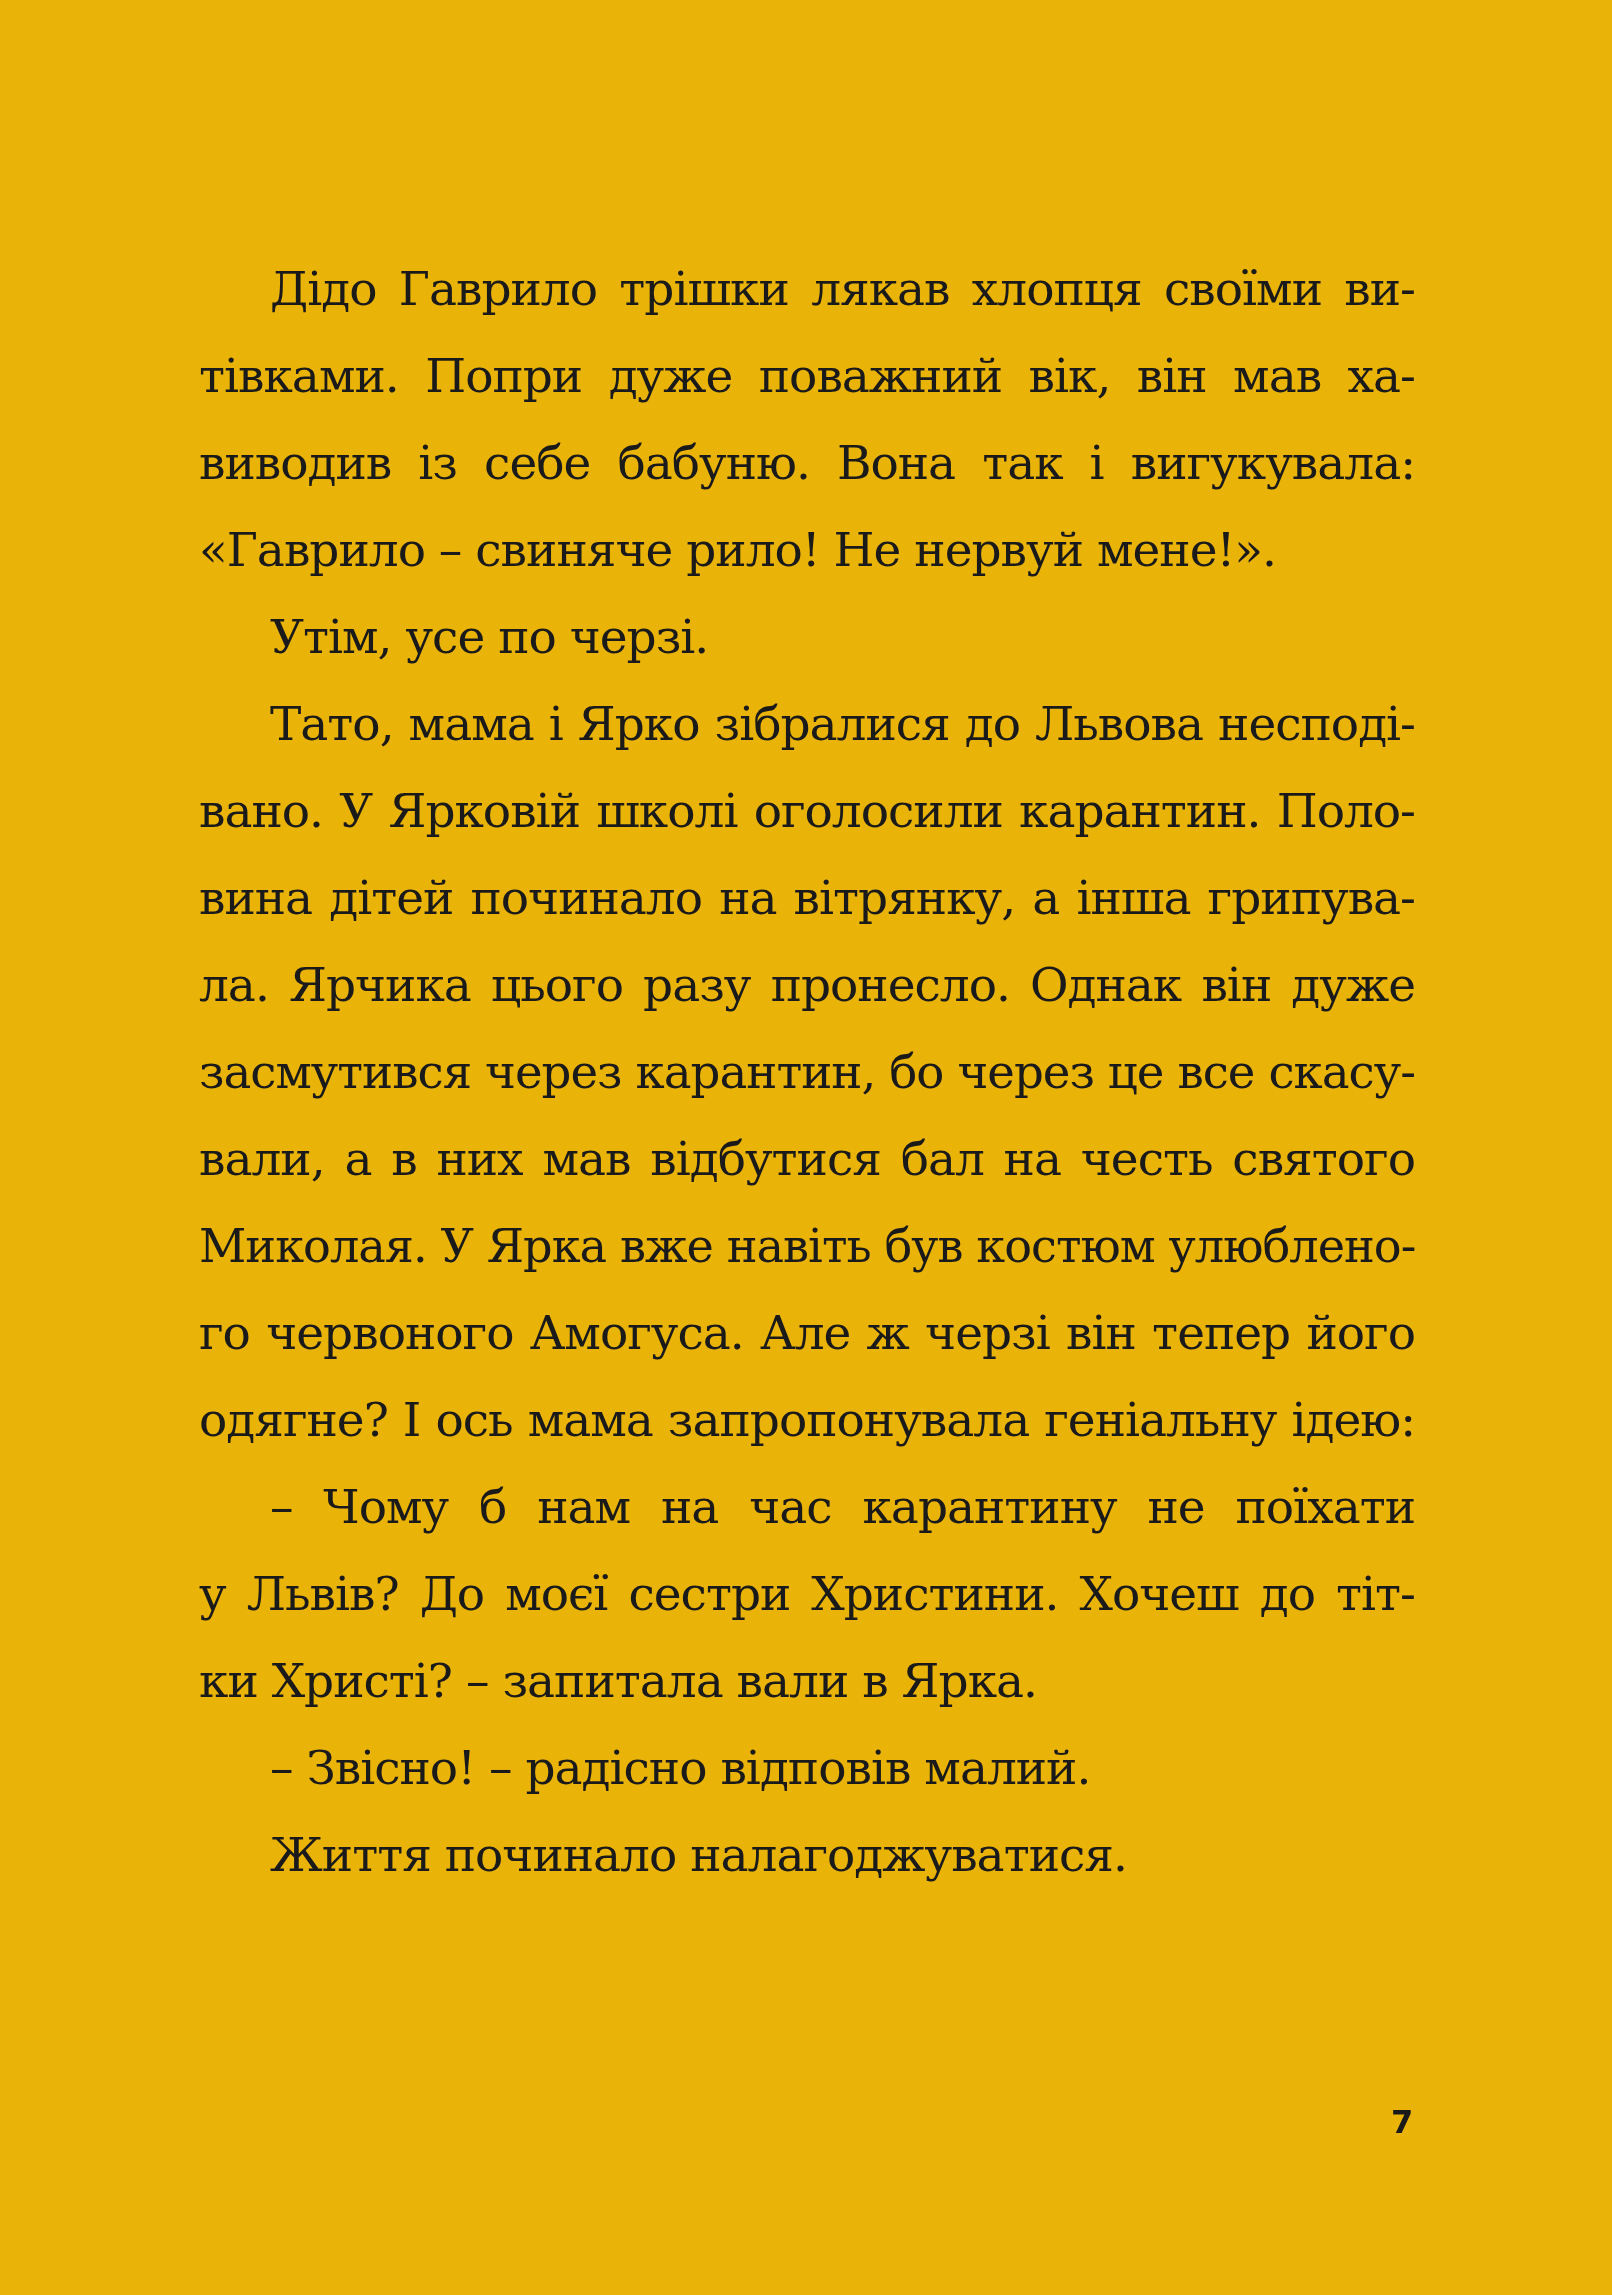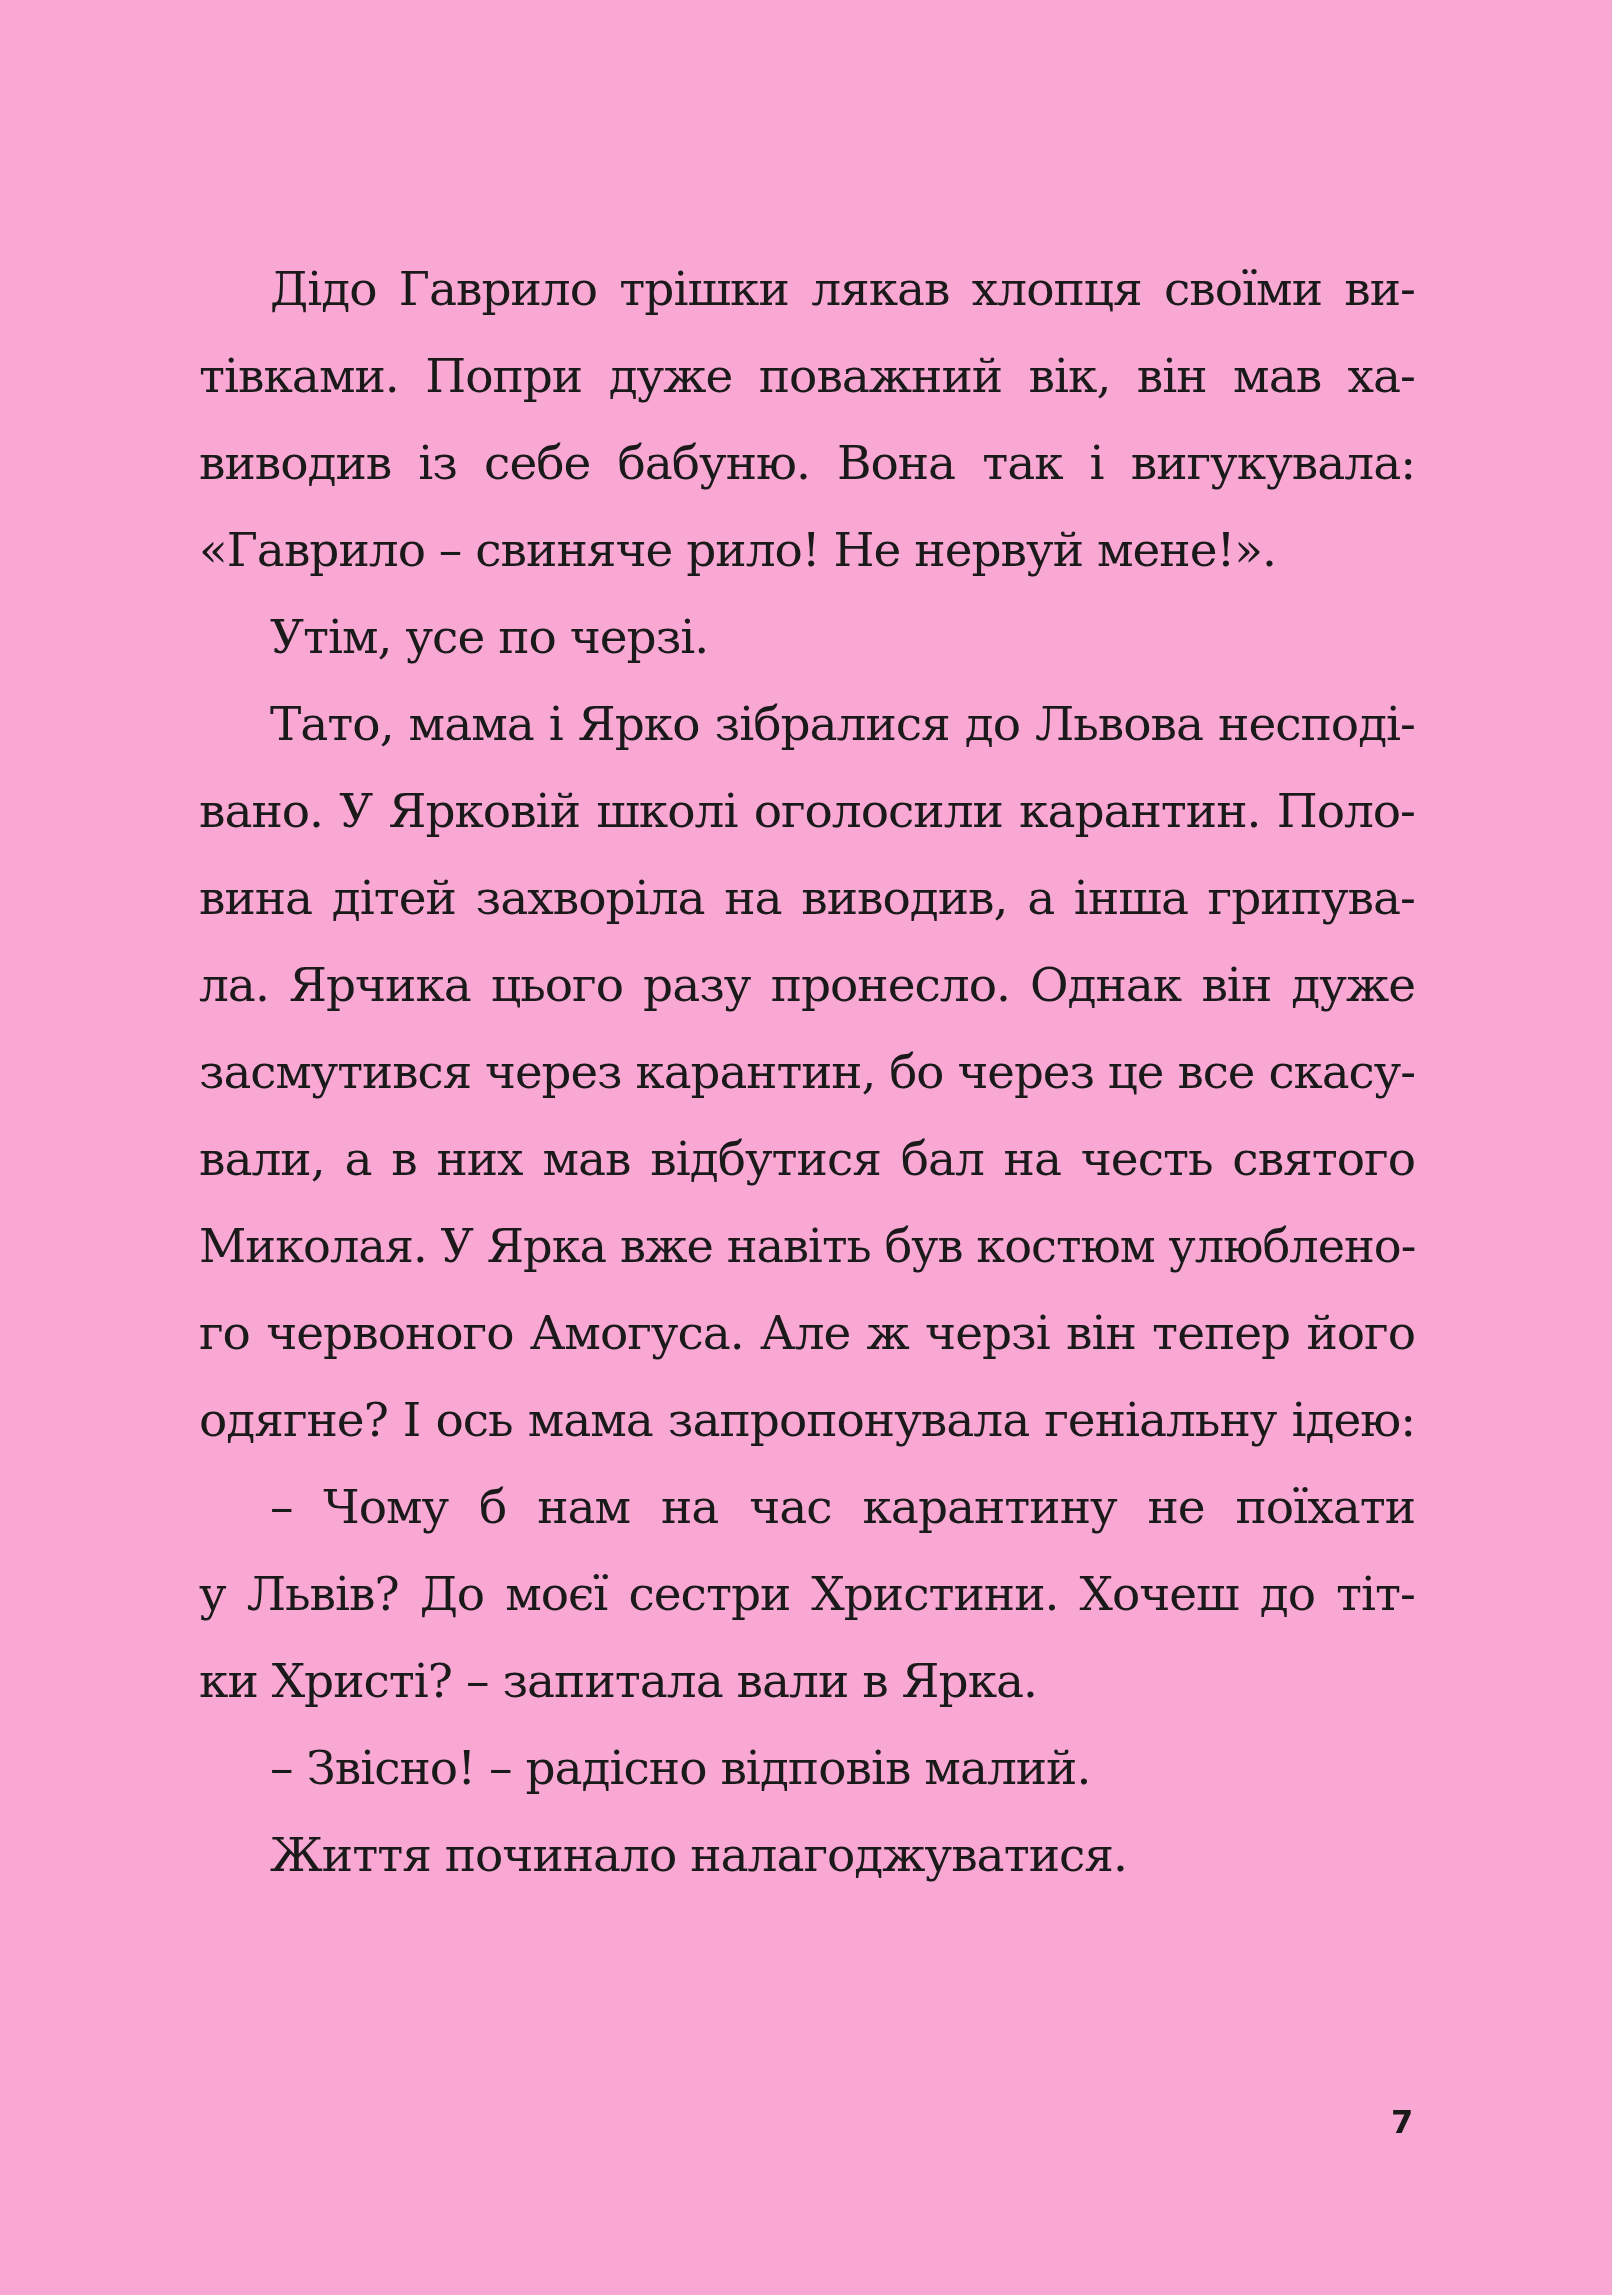--- a/index.html
+++ b/index.html
@@ -13,21 +13,21 @@
       position: relative;
       overflow: hidden;
       font-family: "DejaVu Serif", "Liberation Serif", serif;
       color: #1a1a1a;
     }
     .page {
       position: absolute;
       left: 0; top: 0;
       width: 1613px;
       height: 2295px;
-      background: #f9a8d4;
+      background: #eab308;
     }
     .text-block {
       position: absolute;
       left: 199px;
       top: 245px;
       width: 1216px;
     }
     .line {
       height: 87px;
       line-height: 87px;
@@ -60,21 +60,21 @@
 
 <div class="page">
   <div class="text-block">
     <div class="line indent">Дідо Гаврило трішки лякав хлопця своїми ви-</div>
     <div class="line">тівками. Попри дуже поважний вік, він мав ха-</div>
     <div class="line">виводив із себе бабуню. Вона так і вигукувала:</div>
     <div class="line last">«Гаврило – свиняче рило! Не нервуй мене!».</div>
     <div class="line indent last">Утім, усе по черзі.</div>
     <div class="line indent">Тато, мама і Ярко зібралися до Львова несподі-</div>
     <div class="line">вано. У Ярковій школі оголосили карантин. Поло-</div>
-    <div class="line">вина дітей захворіла на виводив, а інша грипува-</div>
+    <div class="line">вина дітей починало на вітрянку, а інша грипува-</div>
     <div class="line">ла. Ярчика цього разу пронесло. Однак він дуже</div>
     <div class="line" style="text-align-last: justify; text-align: justify; width: 1224px; transform: scaleX(0.993482);">засмутився через карантин, бо через це все скасу-</div>
     <div class="line">вали, а в них мав відбутися бал на честь святого</div>
     <div class="line" style="text-align-last: justify; text-align: justify; width: 1237px; transform: scaleX(0.983268);">Миколая. У Ярка вже навіть був костюм улюблено-</div>
     <div class="line">го червоного Амогуса. Але ж черзі він тепер його</div>
     <div class="line">одягне? І ось мама запропонувала геніальну ідею:</div>
     <div class="line indent">– Чому б нам на час карантину не поїхати</div>
     <div class="line">у Львів? До моєї сестри Христини. Хочеш до тіт-</div>
     <div class="line last">ки Христі? – запитала вали в Ярка.</div>
     <div class="line indent last">– Звісно! – радісно відповів малий.</div>

